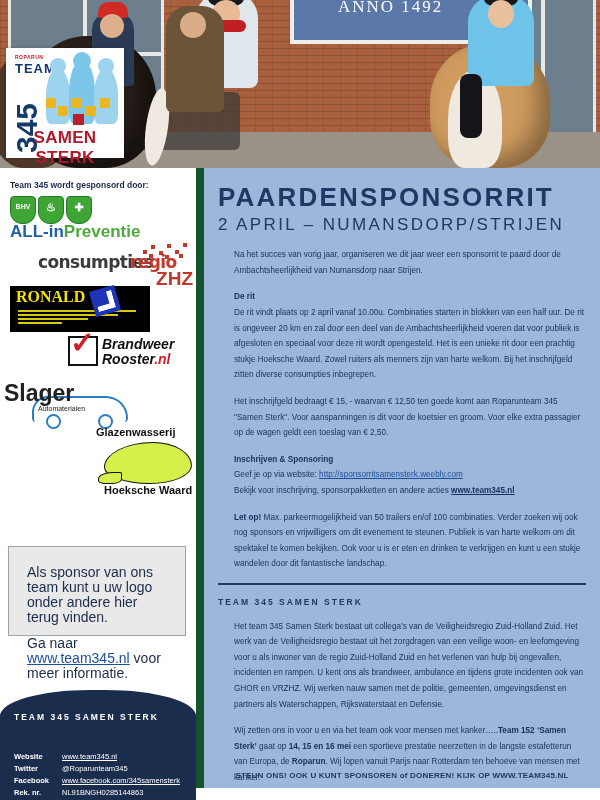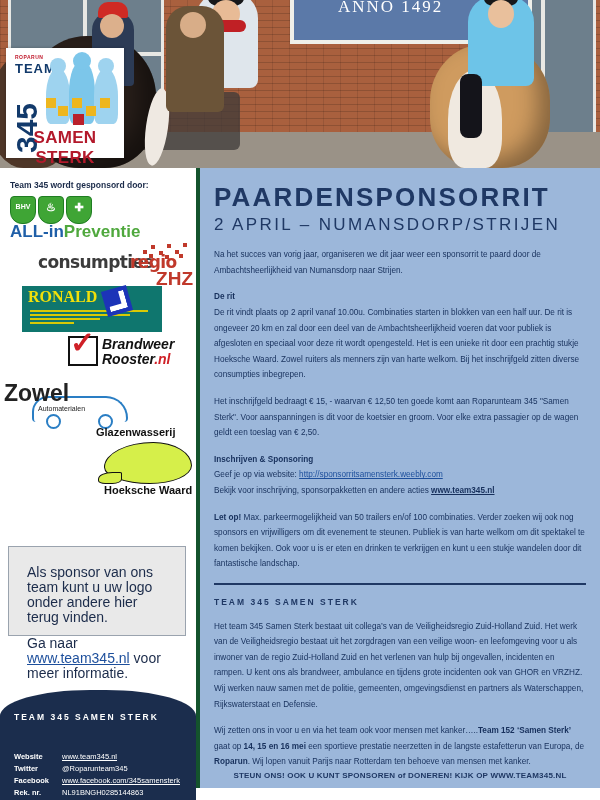--- a/index.html
+++ b/index.html
@@ -94,21 +94,21 @@
   
   .l-vr{left:38px;top:76px;width:155px;height:40px;}
   .l-vr .v1{position:absolute;left:0;top:8px;font-size:17px;font-weight:bold;color:#3b3b3b;
             font-family:"DejaVu Sans",sans-serif;letter-spacing:-.6px;}
   .l-vr .v2{position:absolute;left:92px;top:8px;font-size:17px;font-weight:bold;color:#c0392b;
             font-family:"DejaVu Sans",sans-serif;letter-spacing:-.6px;}
   .l-vr .v3{position:absolute;right:0;top:24px;font-size:19px;font-weight:bold;color:#c0392b;}
   .dotgrid{position:absolute;right:4px;top:-2px;width:46px;height:14px;}
   .dotgrid b{position:absolute;width:4px;height:4px;background:#c0392b;display:block;}
   
-  .l-ron{left:10px;top:118px;width:140px;height:46px;background:#0f766e;margin-left:12px;}
+  .l-ron{left:10px;top:118px;width:140px;height:46px;background:#000000;}
   .l-ron .rt{position:absolute;left:6px;top:2px;font-size:16px;font-weight:bold;color:#f1e00a;
              font-family:"Liberation Serif",serif;}
   .l-ron .bar{position:absolute;left:8px;height:2px;background:#d8c905;}
   .l-ron .tile{position:absolute;left:82px;top:2px;width:26px;height:26px;background:#1c34b8;
                transform:rotate(-16deg);}
   .l-ron .tile:after{content:"";position:absolute;left:4px;top:4px;width:18px;height:18px;
                background:#fff;clip-path:polygon(100% 0,100% 100%,0 100%,0 70%,70% 70%,70% 0);}
   
   .l-bw{left:68px;top:168px;width:126px;height:40px;}
   .l-bw .chk{position:absolute;left:0;top:0;width:26px;height:26px;border:2px solid #111;}
@@ -146,26 +146,26 @@
   .foot h4{margin:0;position:absolute;left:14px;top:22px;font-size:8.5px;color:#fff;
            letter-spacing:2px;font-weight:bold;}
   .foot table{position:absolute;left:14px;top:38px;border-collapse:collapse;margin-top:24px;}
   .foot td{font-size:7.5px;color:#fff;padding:0 0 3px 0;vertical-align:top;}
   .foot td.k{font-weight:bold;width:48px;}
   .foot td.v{text-decoration:underline;}
   .foot td.nou{text-decoration:none;}
 
   
   .panel{position:absolute;left:196px;top:168px;width:404px;height:620px;background:#9cb7da;
-         border-left:4px solid #14532d;box-sizing:border-box;}
+         border-left:8px solid #14532d;box-sizing:border-box;}
   .panel-inner{padding:16px 14px 0 14px;}
   h1.title{margin:0;font-size:26px;letter-spacing:2.2px;color:#1f3864;font-weight:bold;line-height:1.05;}
   h2.subtitle{margin:4px 0 12px 0;font-size:17px;letter-spacing:2.4px;color:#1f3864;font-weight:normal;}
   .body{font-size:8.2px;color:#17305c;line-height:15.6px;}
-  .body p{margin:0 0 11px 0;}
+  .body p{margin:0 0 11px 16px;}
   .body .h{font-weight:bold;display:block;}
   .body a{color:#1d4f9c;}
   .body b{font-weight:bold;}
   .rule{height:2px;background:#1f3864;margin:6px 0 10px 0;}
   h3.sec{margin:0 0 8px 0;font-size:8.5px;letter-spacing:2px;color:#1f3864;font-weight:bold;}
   .cta{position:absolute;left:0;right:0;bottom:8px;text-align:center;font-size:8px;
        font-weight:bold;color:#1f3864;letter-spacing:.2px;}
 </style>
 </head>
 <body>
@@ -283,21 +283,21 @@
       <div class="chk"></div>
       <div class="tick">✓</div>
       <div class="t1">Brandweer</div>
       <div class="t2"><span>Rooster</span><span class="dot">.nl</span></div>
     </div>
 
     <div class="logo l-sl">
       <div class="car"></div>
       <div class="wh" style="left:42px;top:34px;"></div>
       <div class="wh" style="left:94px;top:34px;"></div>
-      <div class="s1">Zowel</div>
+      <div class="s1">Slager</div>
       <div class="s2">Automaterialen</div>
     </div>
 
     <div class="logo l-gw">
       <div class="g1">Glazenwasserij</div>
       <div class="blob"></div>
       <div class="tail"></div>
       <div class="g2">Hoeksche Waard</div>
     </div>
 

